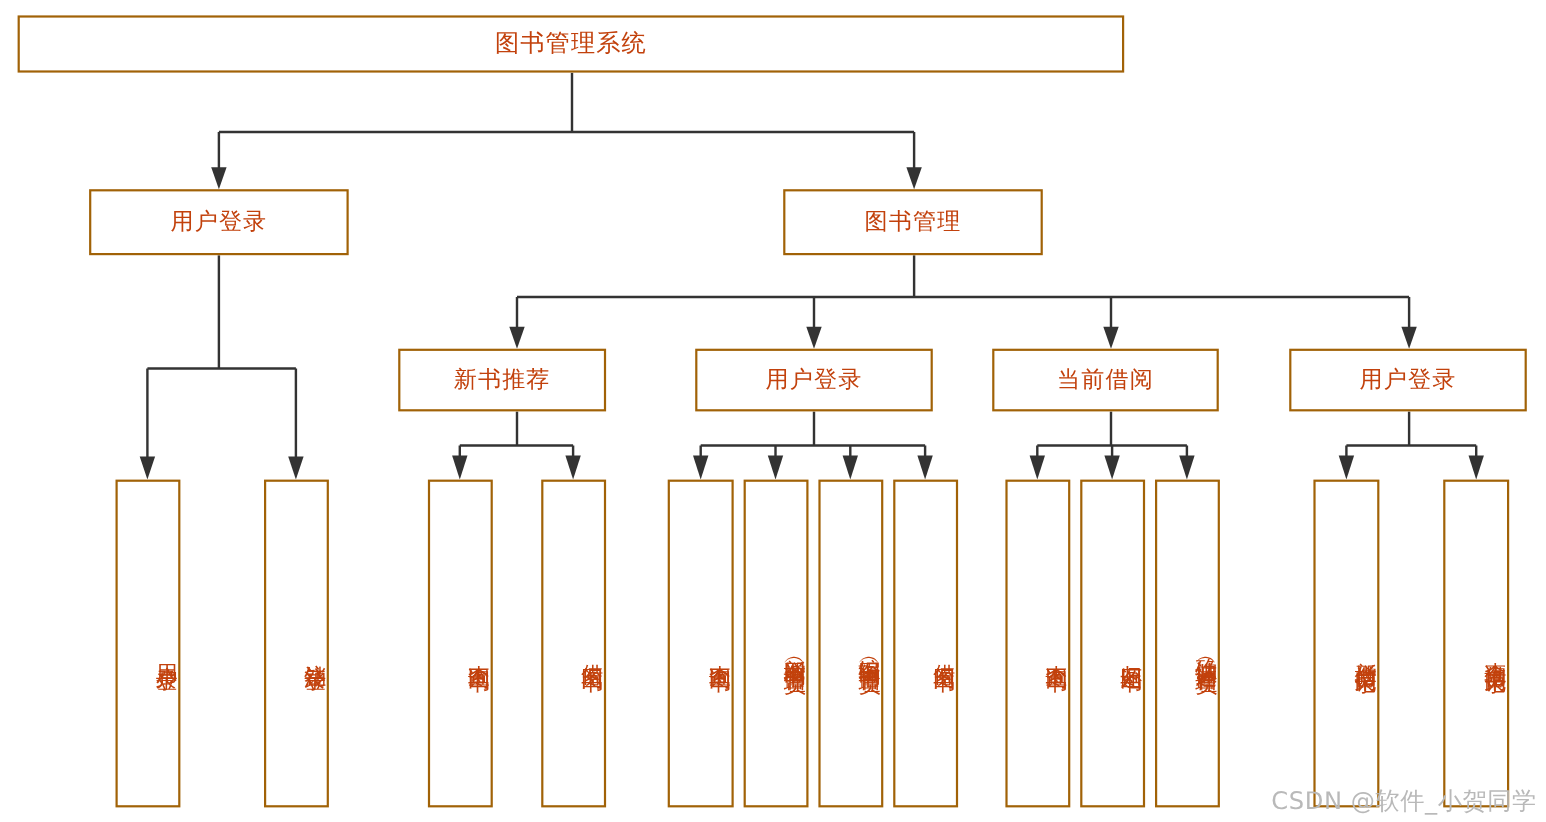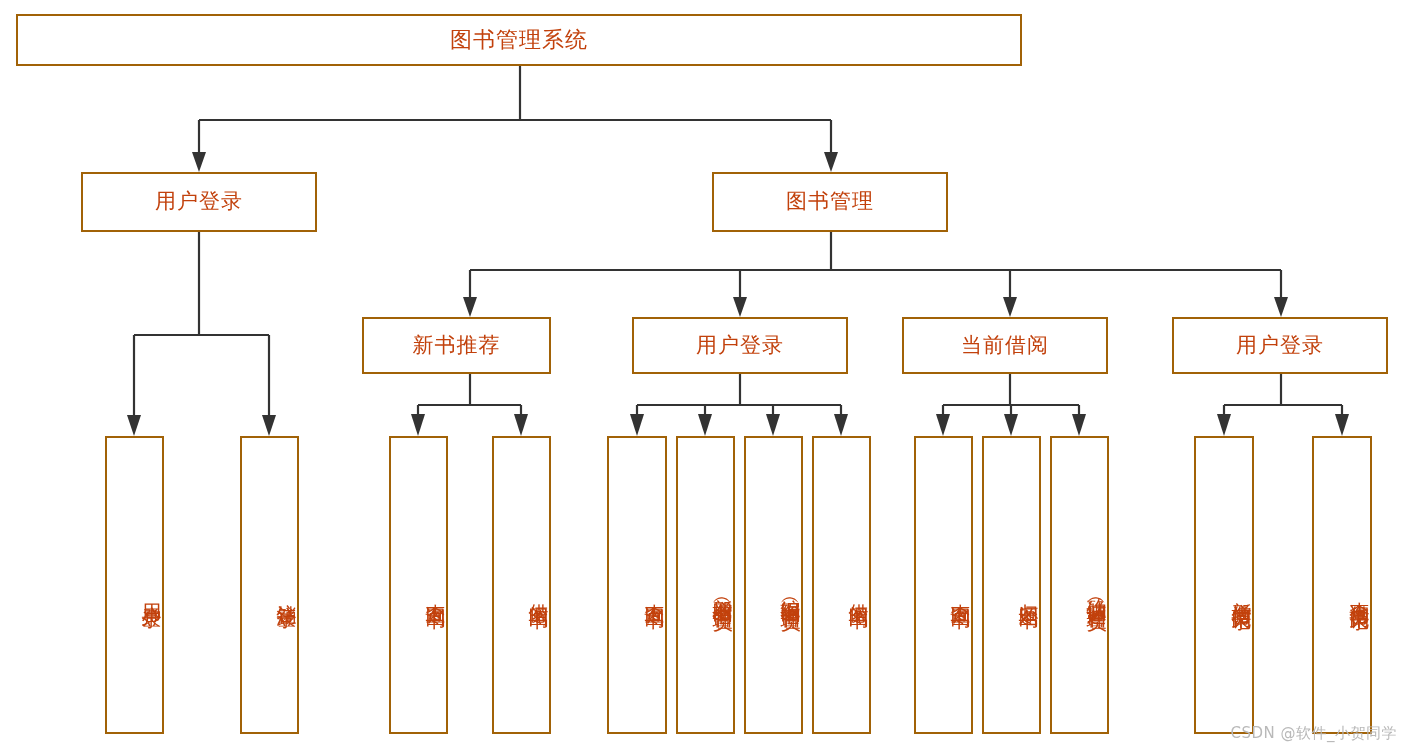--- a/index.html
+++ b/index.html
@@ -59,21 +59,21 @@
     stroke-width: 2.2;
     fill: none;
   }
   svg.links polygon {
     fill: #333333;
   }
   #watermark {
     position: absolute;
     right: 8px;
     bottom: 4px;
-    font-size: 15px;
+    font-size: 22px;
     color: #b9b9b9;
     letter-spacing: 0.5px;
     white-space: nowrap;
   }
 </style>
 </head>
 <body>
 
 <div id="canvas">
 

